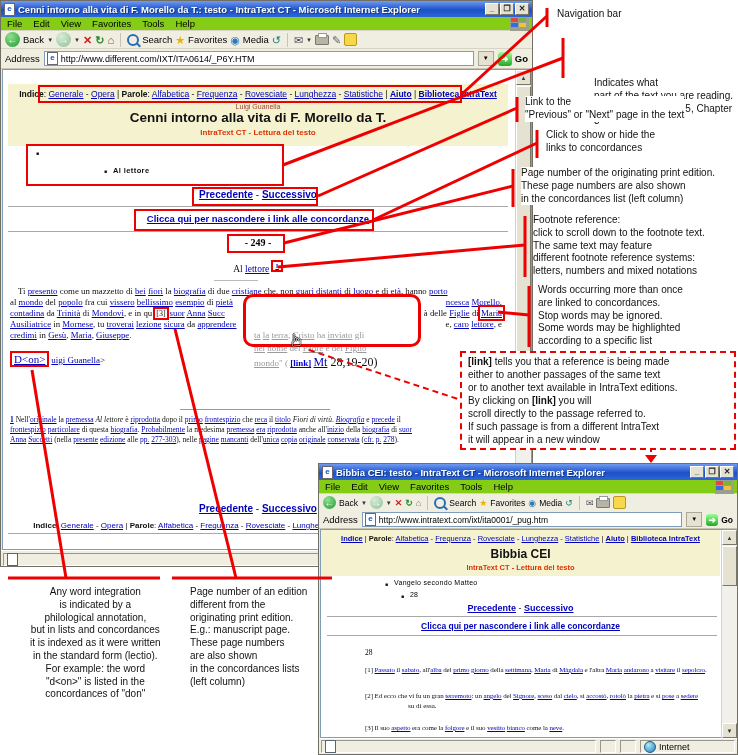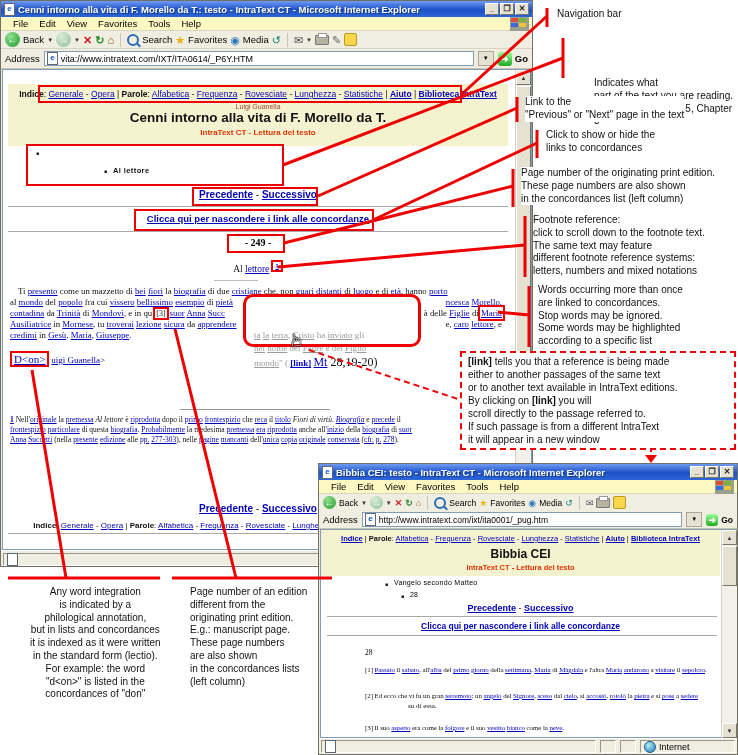--- a/index.html
+++ b/index.html
@@ -7,22 +7,22 @@
           font-family:"Liberation Sans",sans-serif;-webkit-font-smoothing:antialiased;}
   
   .win{position:absolute;background:#ece9d8;border:1px solid #716f64;box-sizing:border-box;overflow:hidden;}
   .titlebar{position:absolute;left:0;top:0;right:0;height:16px;
             background:linear-gradient(180deg,#6f9bf2 0%,#1c50c8 55%,#2e66d8 100%);
             display:flex;align-items:center;padding:0 3px;gap:3px;box-sizing:border-box;}
   .titlebar .ttl{color:#fff;font-weight:bold;font-size:9.5px;white-space:nowrap;overflow:hidden;flex:1;text-shadow:1px 1px 0 #123a7a;}
   .winbtns{display:flex;gap:1px;}
   .winbtns span{width:14px;height:12px;background:#e6e2d2;border:1px solid #fff;border-right-color:#7a776a;border-bottom-color:#7a776a;
             font-size:8px;line-height:10px;text-align:center;color:#222;font-weight:bold;box-sizing:border-box;}
-  .menubar{position:absolute;left:0;right:0;top:16px;height:14px;background:#fef9c3;border-bottom:1px solid #d8d4c4;
-           display:flex;align-items:center;font-size:9.5px;padding-left:12px;box-sizing:border-box;}
+  .menubar{position:absolute;left:0;right:0;top:16px;height:14px;background:#84cc16;border-bottom:1px solid #d8d4c4;
+           display:flex;align-items:center;font-size:9.5px;padding-left:6px;box-sizing:border-box;}
   .menubar .mi{margin-right:11px;}
   .ic-winflag{margin-left:auto;margin-right:3px;width:17px;height:12px;display:grid;grid-template-columns:7px 7px;grid-template-rows:4px 4px;
            gap:1px;background:#9aa08e;padding:1px;box-sizing:content-box;}
   .ic-winflag i{display:block;}
   .toolbar{position:absolute;left:0;right:0;top:30px;height:18px;background:#f0eee1;border-bottom:1px solid #d8d4c4;
            display:flex;align-items:center;font-size:9.5px;gap:3px;padding-left:4px;box-sizing:border-box;overflow:hidden;white-space:nowrap;}
   .circ{width:15px;height:15px;border-radius:50%;background:radial-gradient(circle at 35% 30%,#8fe08f,#1f9b2f);
         color:#fff;font-size:10px;line-height:15px;text-align:center;font-weight:bold;flex:0 0 auto;}
   .circ.dim{background:radial-gradient(circle at 35% 30%,#d8ecd8,#8fbf97);}
   .caret{font-size:6px;color:#333;}
@@ -136,21 +136,21 @@
       <span class="gly" style="color:#445;">✉</span>
       <span class="caret">▼</span>
       <span class="ic-print"></span>
       <span class="gly" style="color:#666;">✎</span>
       <span class="ic-note"></span>
     </div>
     <div class="addrbar">
       <span>Address</span>
       <span class="addrfield">
         <span class="ic-iedoc">e</span>
-        <span>vita://www.intratext.com/IXT/ITA0614/_P6Y.HTM</span>
+        <span>http://www.different.com/IXT/ITA0614/_P6Y.HTM</span>
       </span>
       <span class="addr-drop">▼</span>
       <span class="gobtn">
         <span class="garr">➜</span>
         <span>Go</span>
       </span>
     </div>
     <div class="contentarea" style="left:1px;top:68px;width:530px;height:481px;"></div>
     <div class="vscroll" style="left:514px;top:69px;height:479px;">
       <span class="sbtn" style="top:0;">▲</span>

